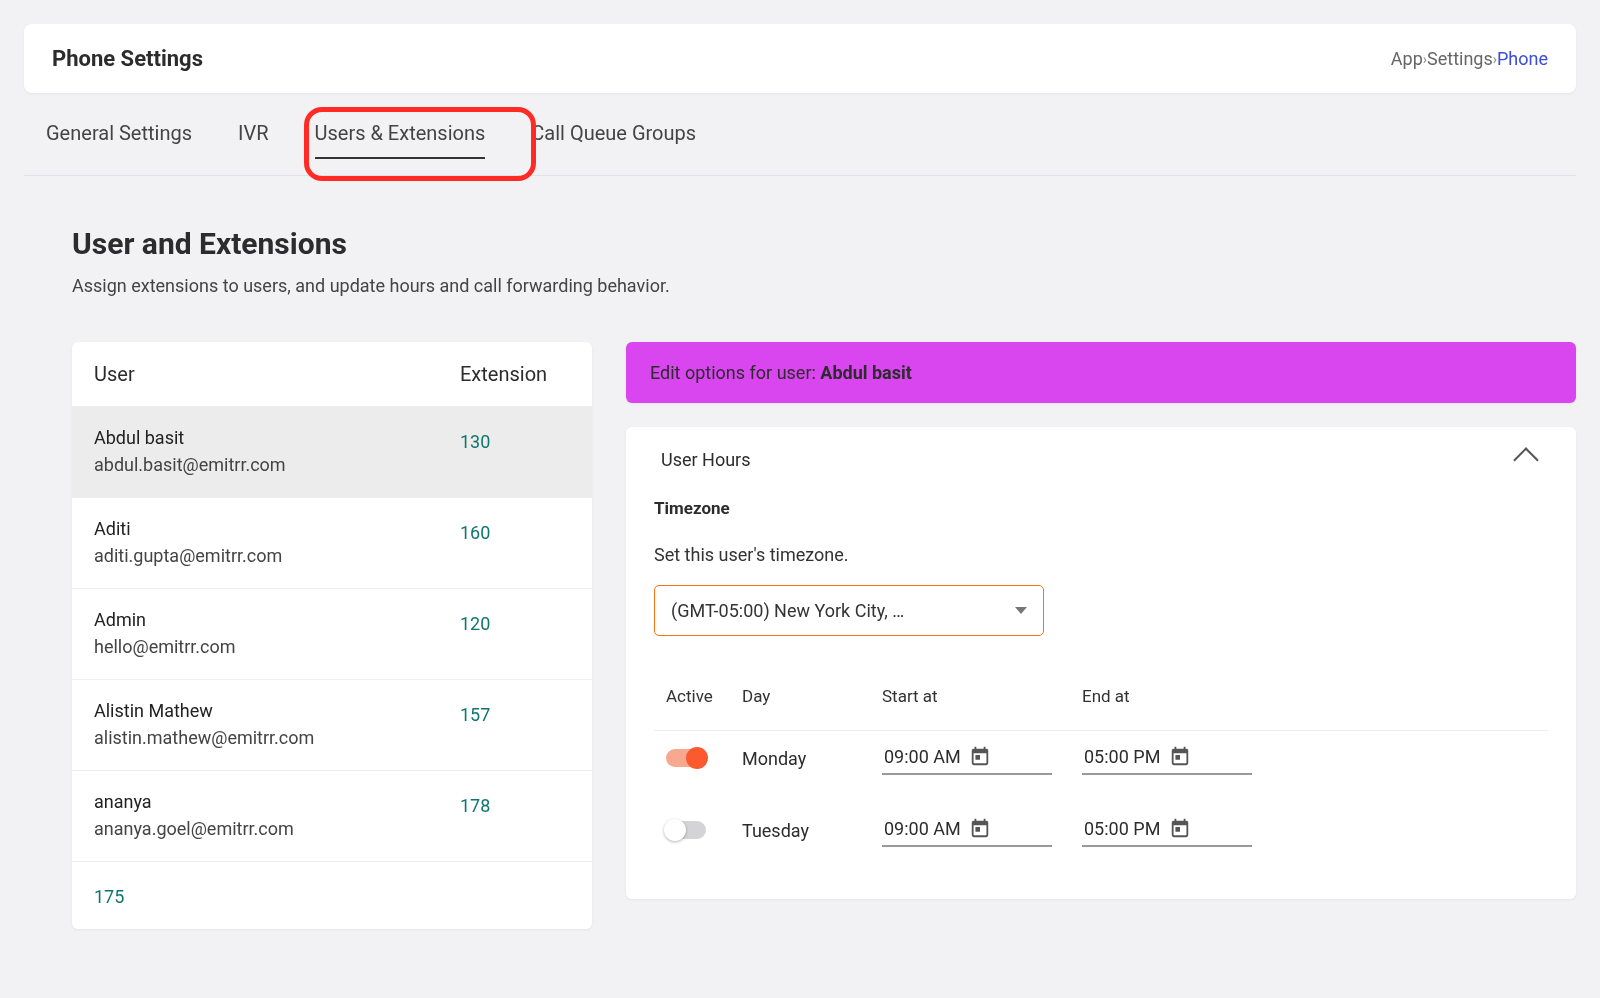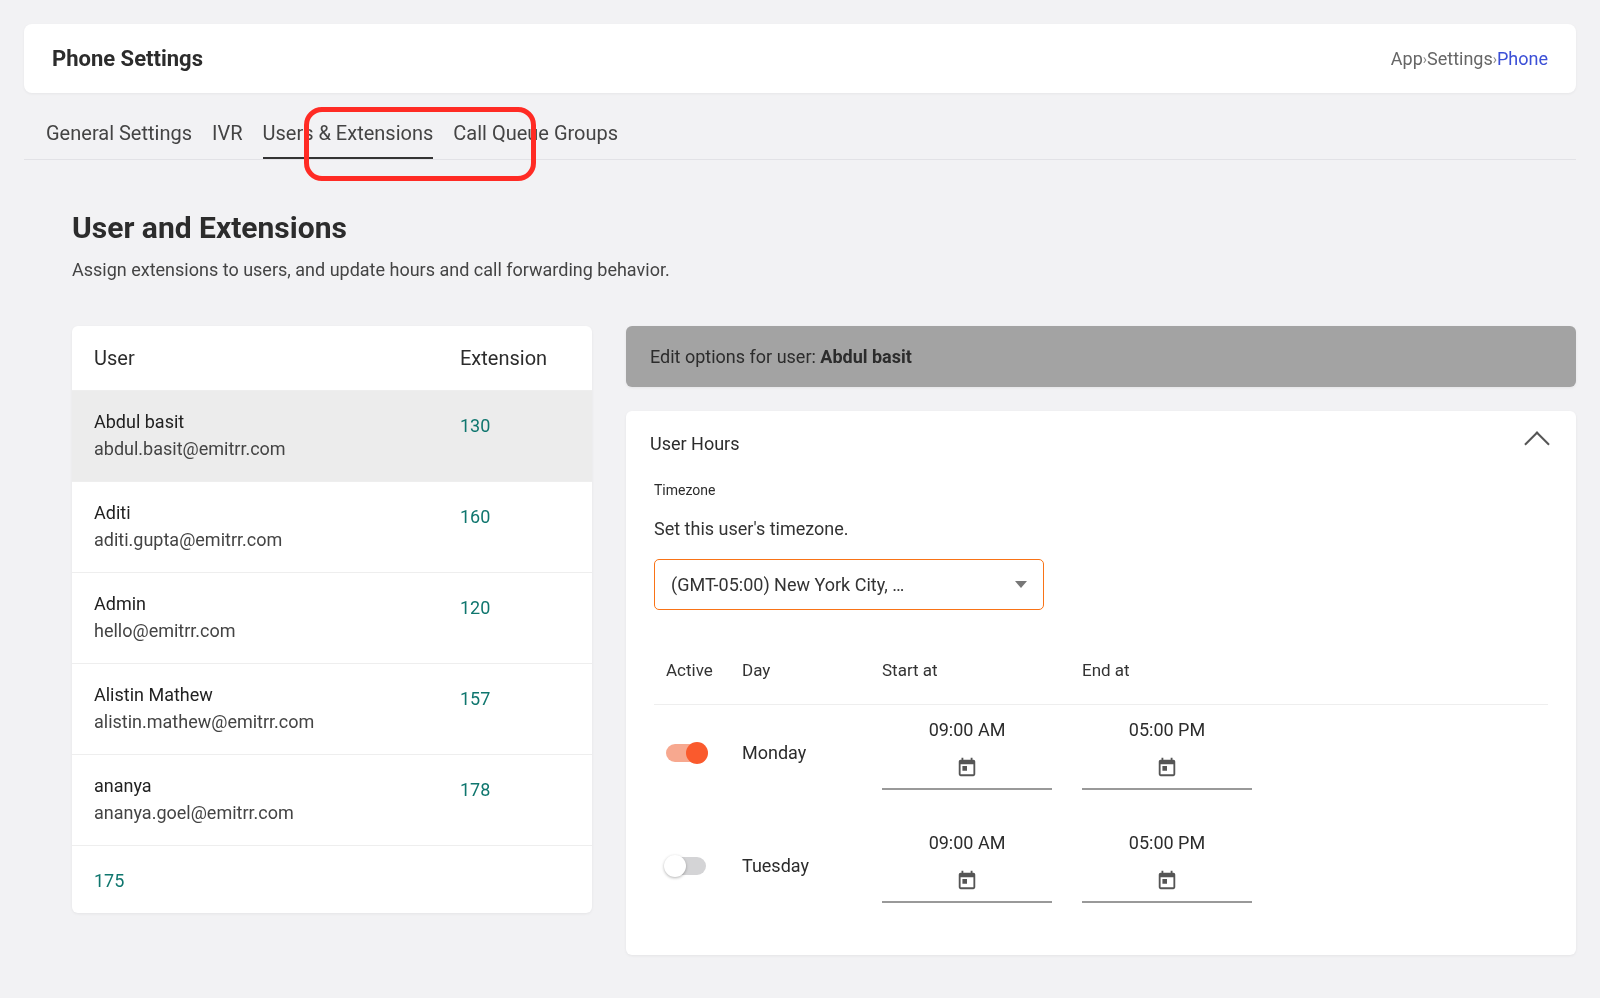--- a/index.html
+++ b/index.html
@@ -23,22 +23,22 @@
     align-items: center;
     padding: 22px 28px;
     margin-bottom: 14px;
   }
   .header-title { font-size: 22px; font-weight: 700; }
   .breadcrumb { font-size: 18px; color: #666; display: flex; align-items: center; }
   .breadcrumb .chev { font-size: 14px; color: #888; }
   .breadcrumb .current { color: #3b4fd6; }
   .tabs-row {
     display: flex;
-    gap: 20px;
-    padding: 14px 22px 0 22px;
+    gap: 46px;
+    padding: 14px 22px 16px 22px;
     border-bottom: 1px solid #e2e2e6;
     position: relative;
   }
   .tab {
     font-size: 20px;
     color: #444;
     padding-bottom: 12px;
     cursor: pointer;
     border-bottom: 2px solid transparent;
   }
@@ -69,51 +69,51 @@
     border-top: 1px solid #eee;
     cursor: pointer;
     font-size: 18px;
   }
   .list-row.selected { background: #ececec; }
   .list-row .info { flex: 1; }
   .list-row .name { color: #222; margin-bottom: 6px; }
   .list-row .email { color: #444; }
   .list-row .ext { width: 110px; color: #0f766e; padding-top: 4px; }
   .edit-header {
-    background: #a3a3a3;
+    background: #d946ef;
     border-radius: 6px;
     box-shadow: 0 1px 3px rgba(0,0,0,0.06);
     padding: 20px 24px;
     font-size: 18px;
     margin-bottom: 24px;
   }
   .edit-header b { font-weight: 700; }
   .hours-card {
     background: #fff;
     border-radius: 6px;
     box-shadow: 0 1px 3px rgba(0,0,0,0.06);
     overflow: hidden;
   }
   .hours-head {
     display: flex;
     justify-content: space-between;
     align-items: center;
-    padding: 22px 24px;
+    padding: 22px 35px;
     font-size: 18px;
     cursor: pointer;
   }
   .chev-up {
     width: 18px; height: 18px;
     border-left: 2px solid #555;
     border-top: 2px solid #555;
     transform: rotate(45deg);
     margin-right: 6px;
   }
   .hours-body { padding: 6px 28px 24px 28px; }
-  .tz-label { font-size: 14px; font-weight: 400; margin-bottom: 20px; }
+  .tz-label { font-size: 17px; font-weight: 700; margin-bottom: 26px; }
   .tz-desc { font-size: 18px; color: #333; margin-bottom: 20px; }
   .tz-select {
     display: flex;
     align-items: center;
     justify-content: space-between;
     border: 1px solid #f97316;
     border-radius: 5px;
     padding: 14px 16px;
     width: 390px;
     font-size: 18px;
@@ -146,25 +146,24 @@
     top: -2px; left: 20px;
     width: 22px; height: 22px;
     background: #fa5a2d;
     border-radius: 50%;
   }
   .toggle.off { background: #d4d4d6; }
   .toggle.off .knob { background: #fff; left: -2px; box-shadow: 0 1px 3px rgba(0,0,0,0.3); }
   .time-field {
     display: flex;
     align-items: center;
-    gap: 16px;
+    gap: 4px;
     width: 170px;
     border-bottom: 2px solid #999;
     padding: 4px 2px 6px 2px;
-    flex-direction: column;
   }
   .time-field span { flex: 1; font-size: 18px; }
   .cal-icon {
     width: 22px; height: 22px;
     position: relative;
   }
   .cal-icon svg { width: 22px; height: 22px; fill: #555; }
 </style>
 </head>
 <body>

